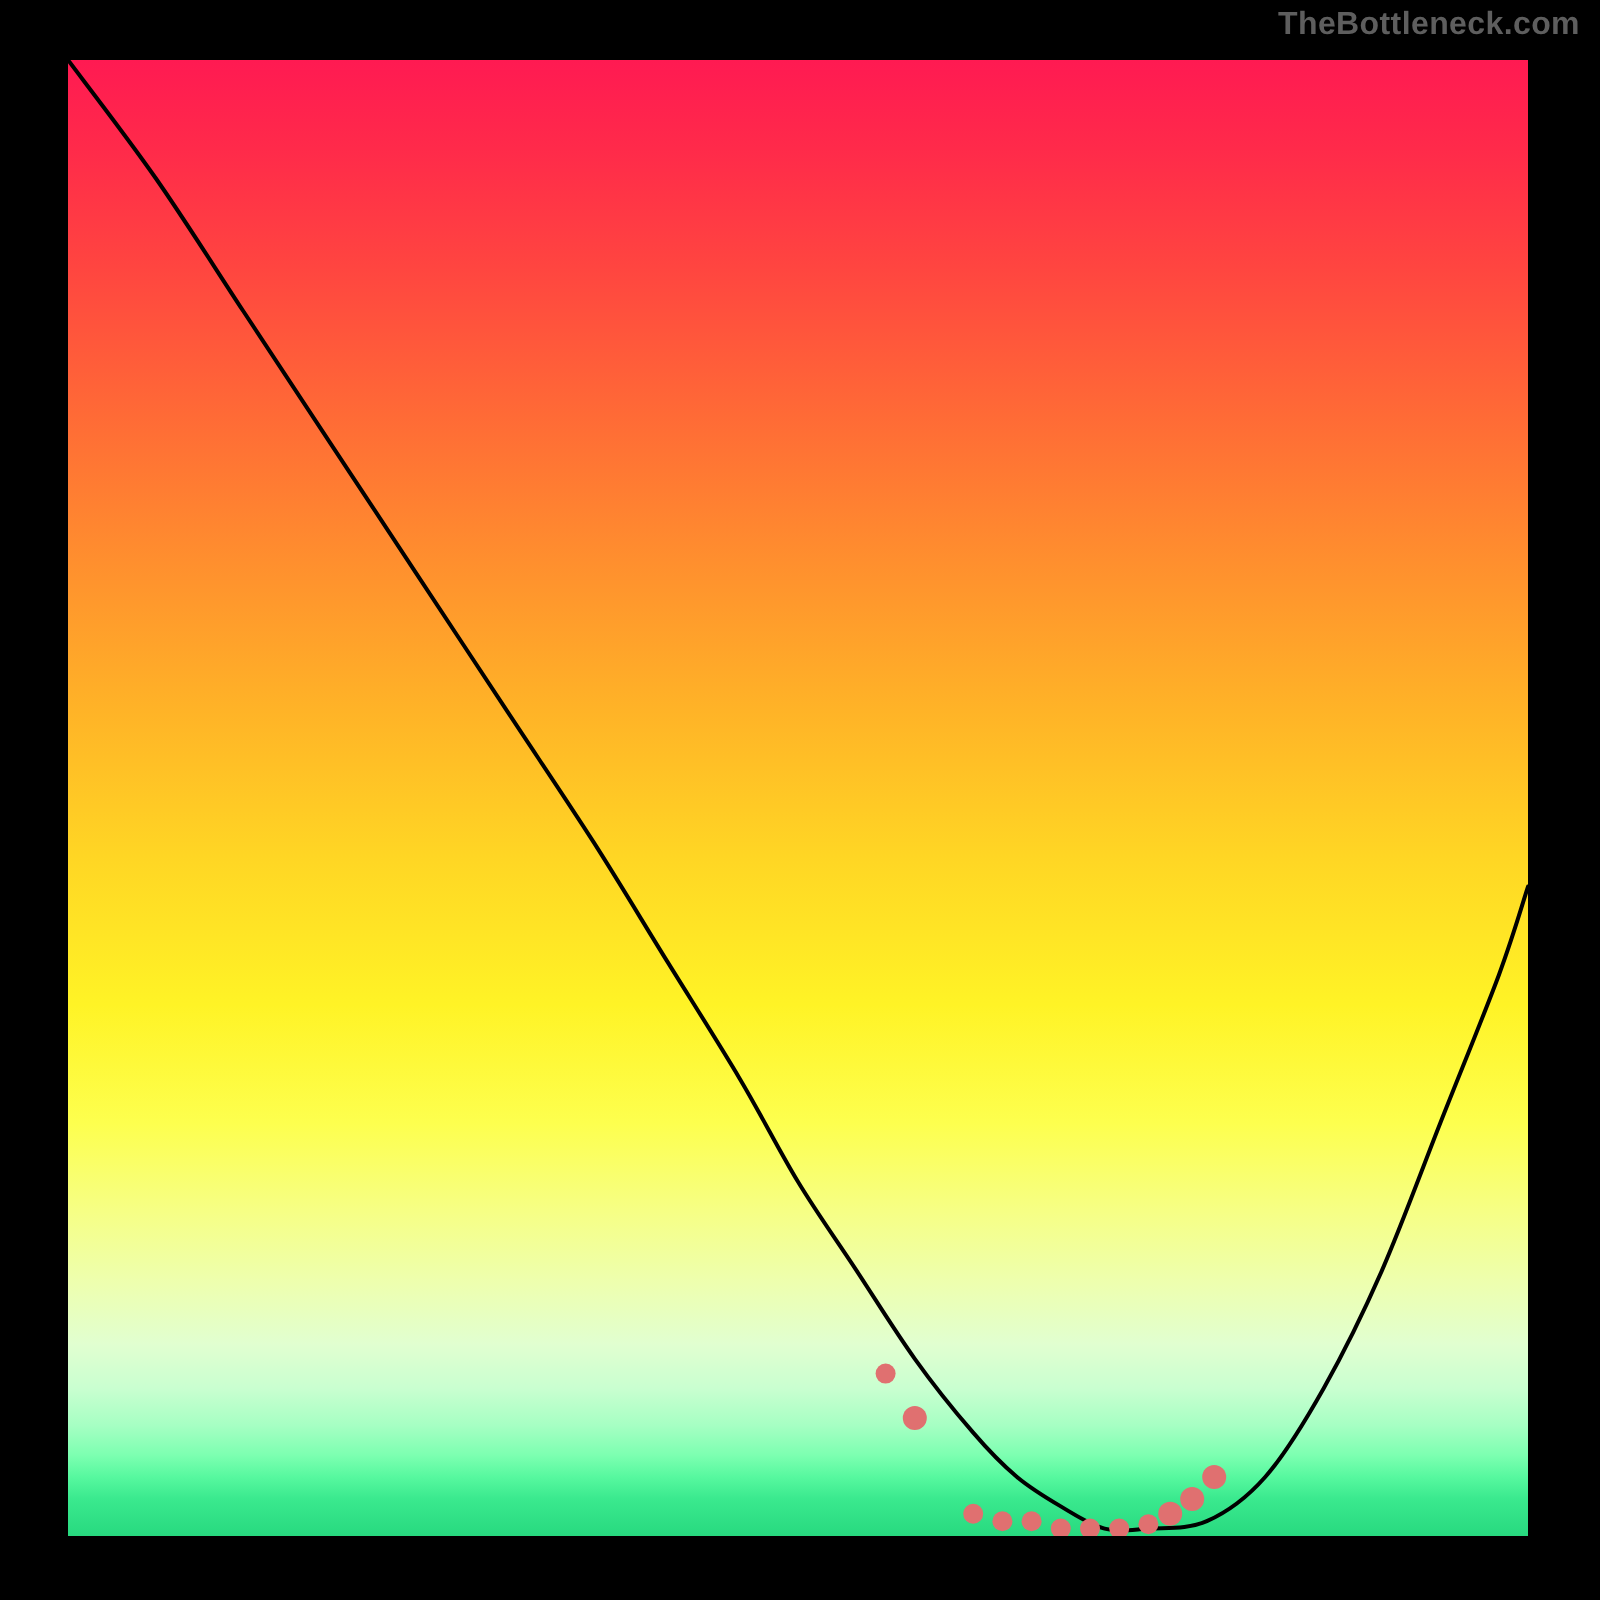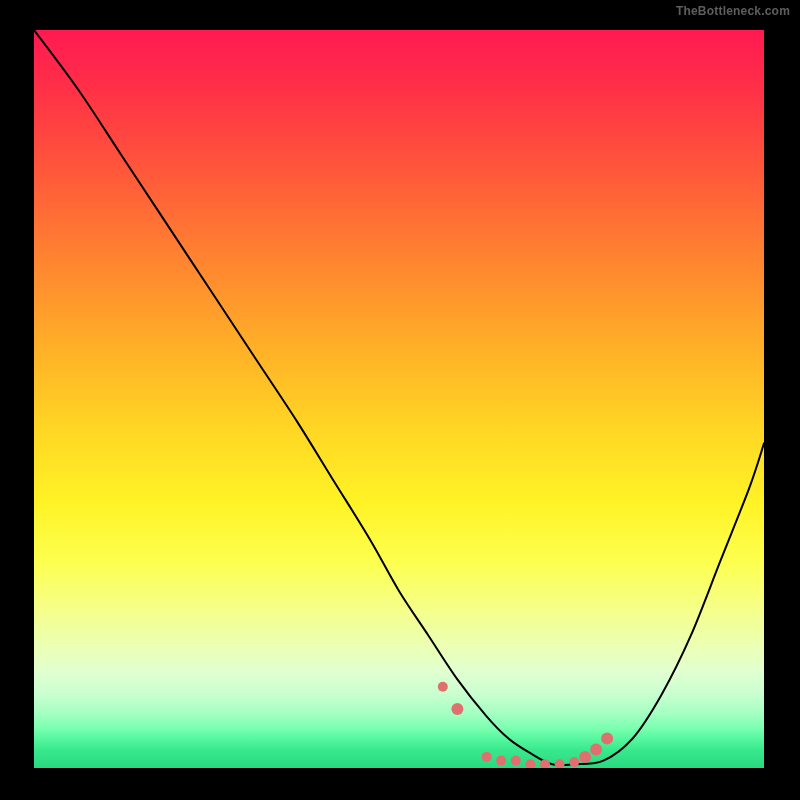--- a/index.html
+++ b/index.html
@@ -53,21 +53,21 @@
     top: 30px;
     width: 730px;
     height: 738px;
     pointer-events: none;
   }
   .watermark {
     position: absolute;
     top: 4px;
     right: 10px;
     font-family: Arial, Helvetica, sans-serif;
-    font-size: 12px;
+    font-size: 16px;
     font-weight: bold;
     color: #5e5e5e;
     letter-spacing: 0.2px;
   }
 </style>
 </head>
 <body>
 
 <div class="frame">
   <div class="plot-area"></div>

